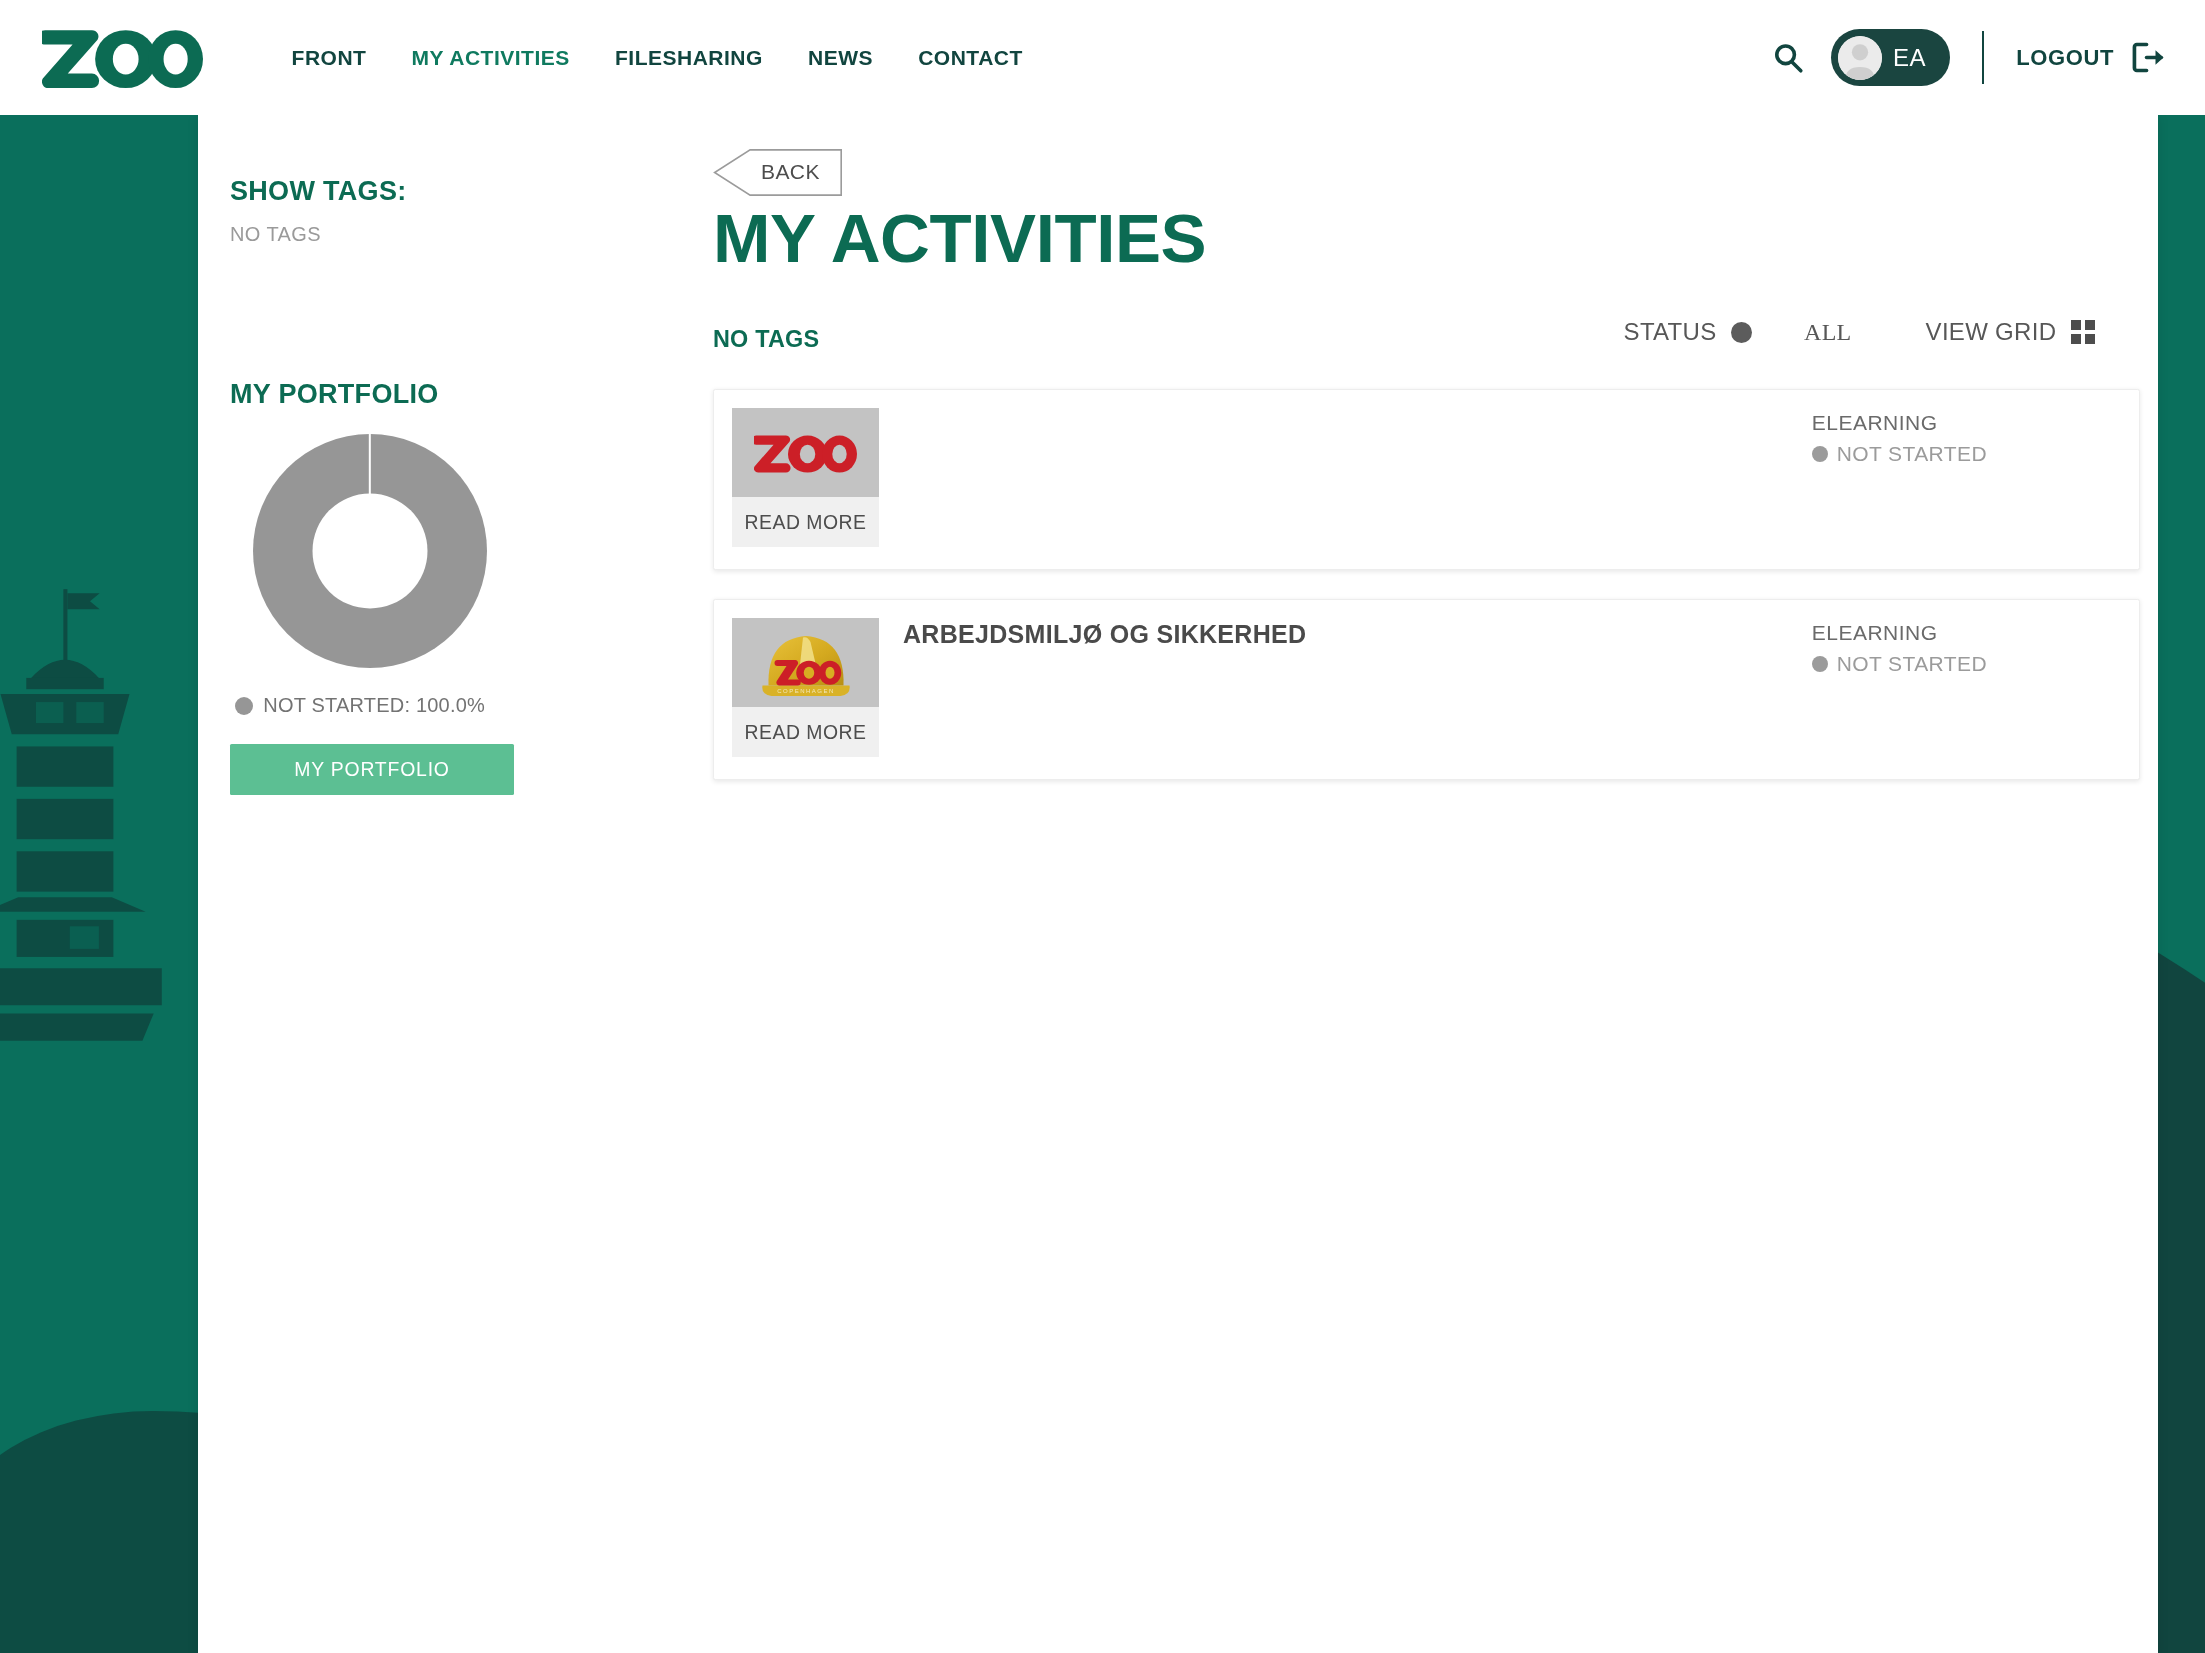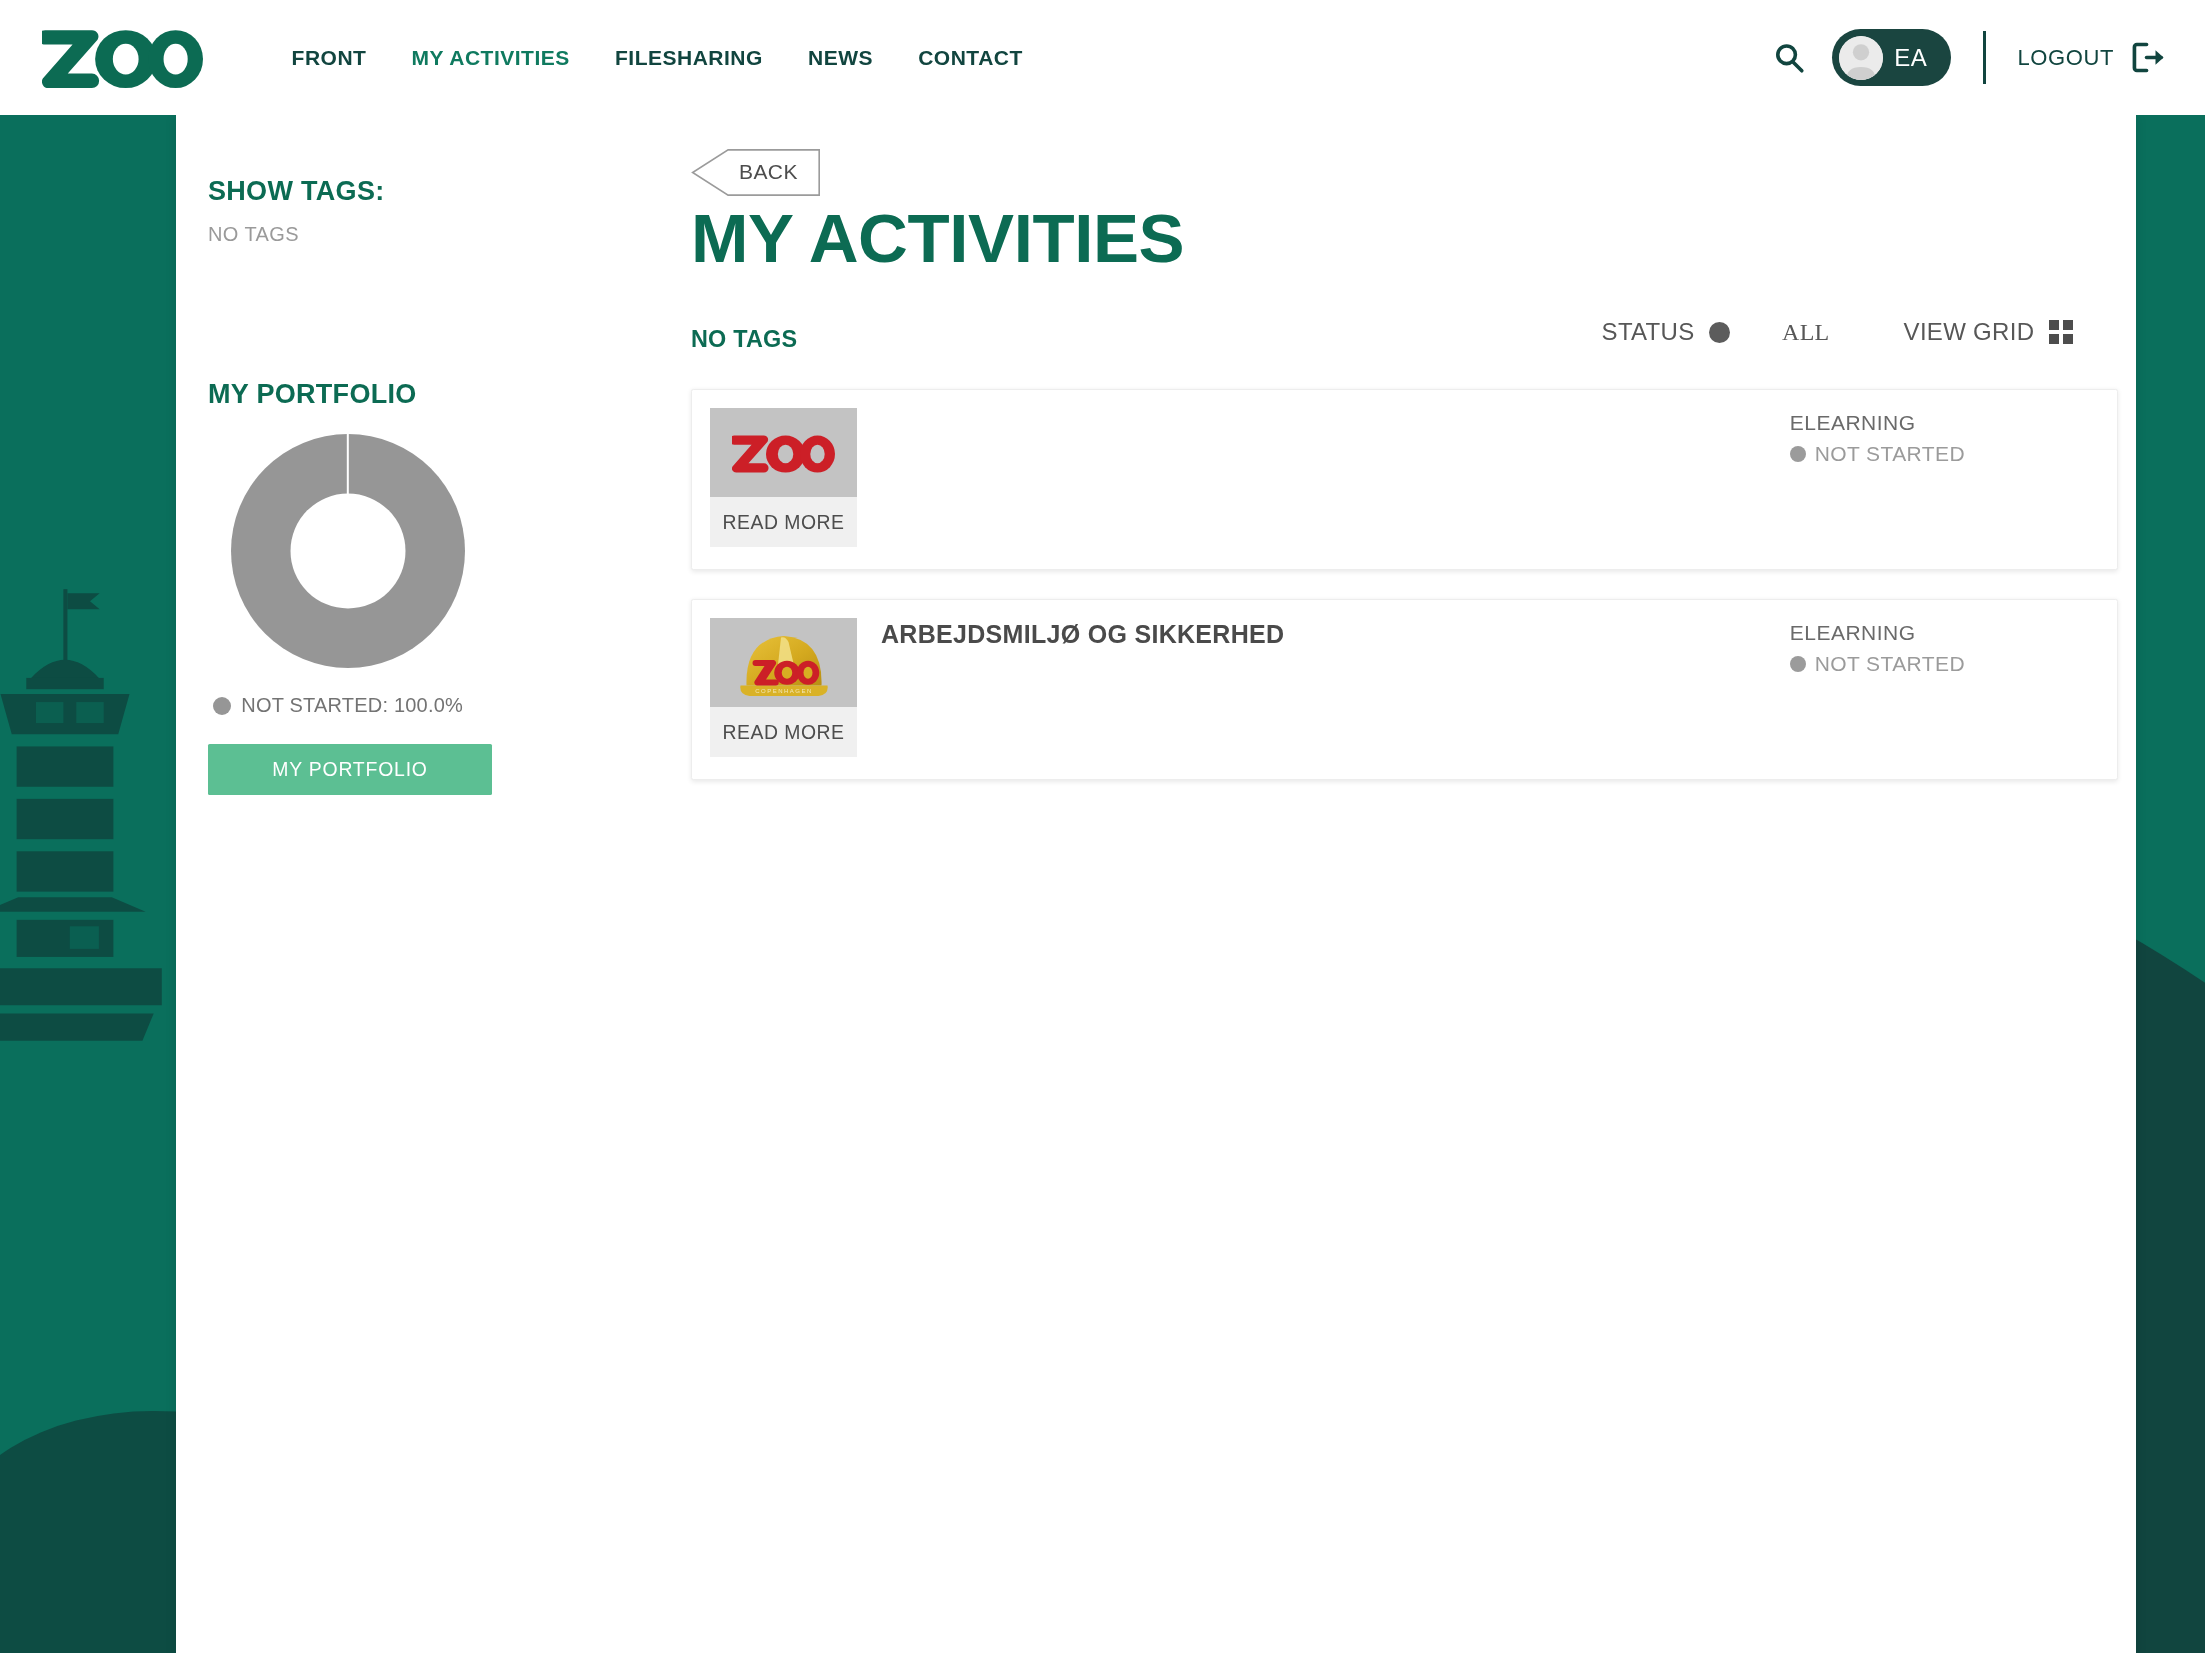--- a/index.html
+++ b/index.html
@@ -124,29 +124,29 @@
     margin: 0 32px;
   }
   .logout {
     display: flex;
     align-items: center;
     gap: 18px;
     cursor: pointer;
   }
   .logout-label {
     font-size: 22px;
-    font-weight: 400;
+    font-weight: 700;
     color: #11453f;
     letter-spacing: 0.6px;
   }
 
   
   .panel {
     position: absolute;
-    left: 176px;
+    left: 198px;
     top: 115px;
     width: 1960px;
     bottom: 0;
     background: #ffffff;
     z-index: 20;
     box-shadow: 0 2.4px 11.3px rgba(0,0,0,0.10);
   }
 
   
   .sidebar {

